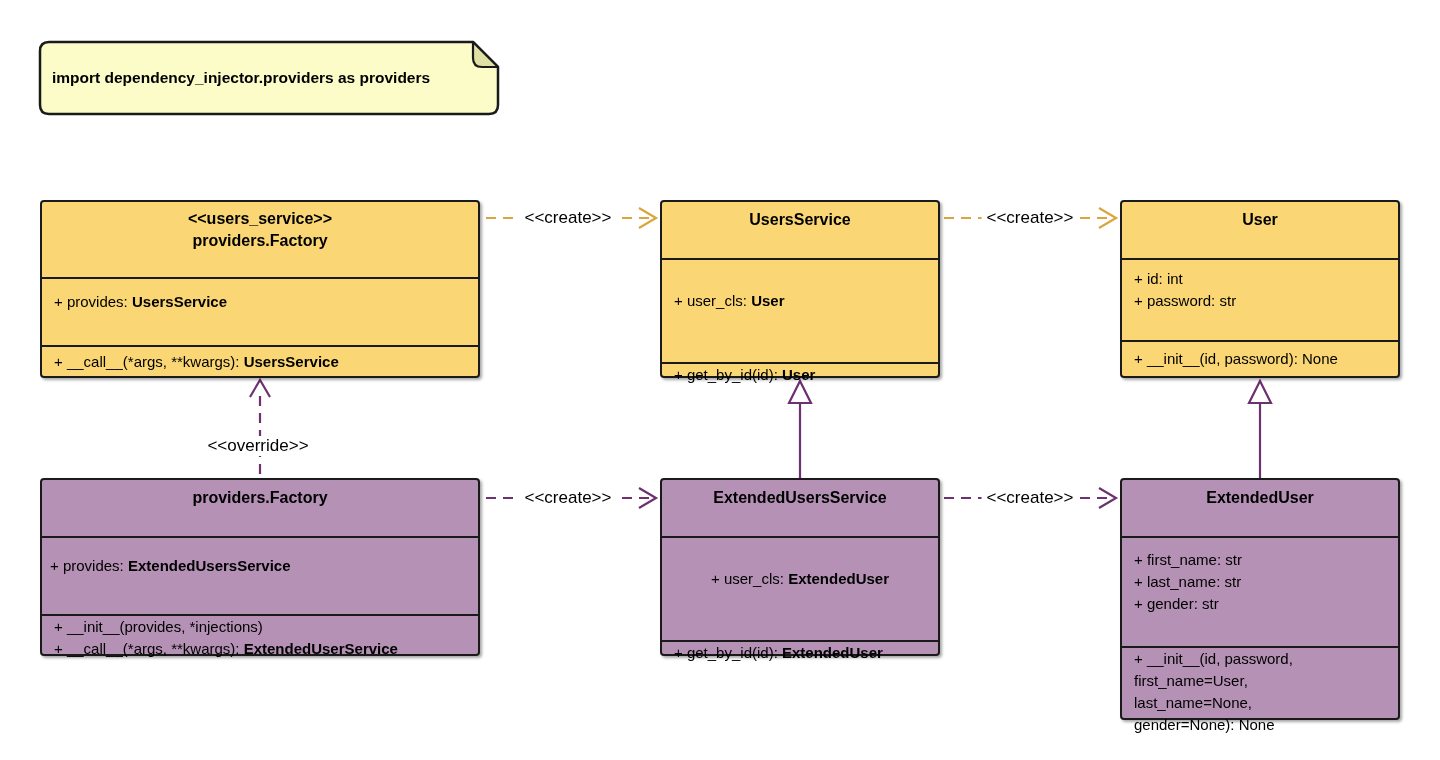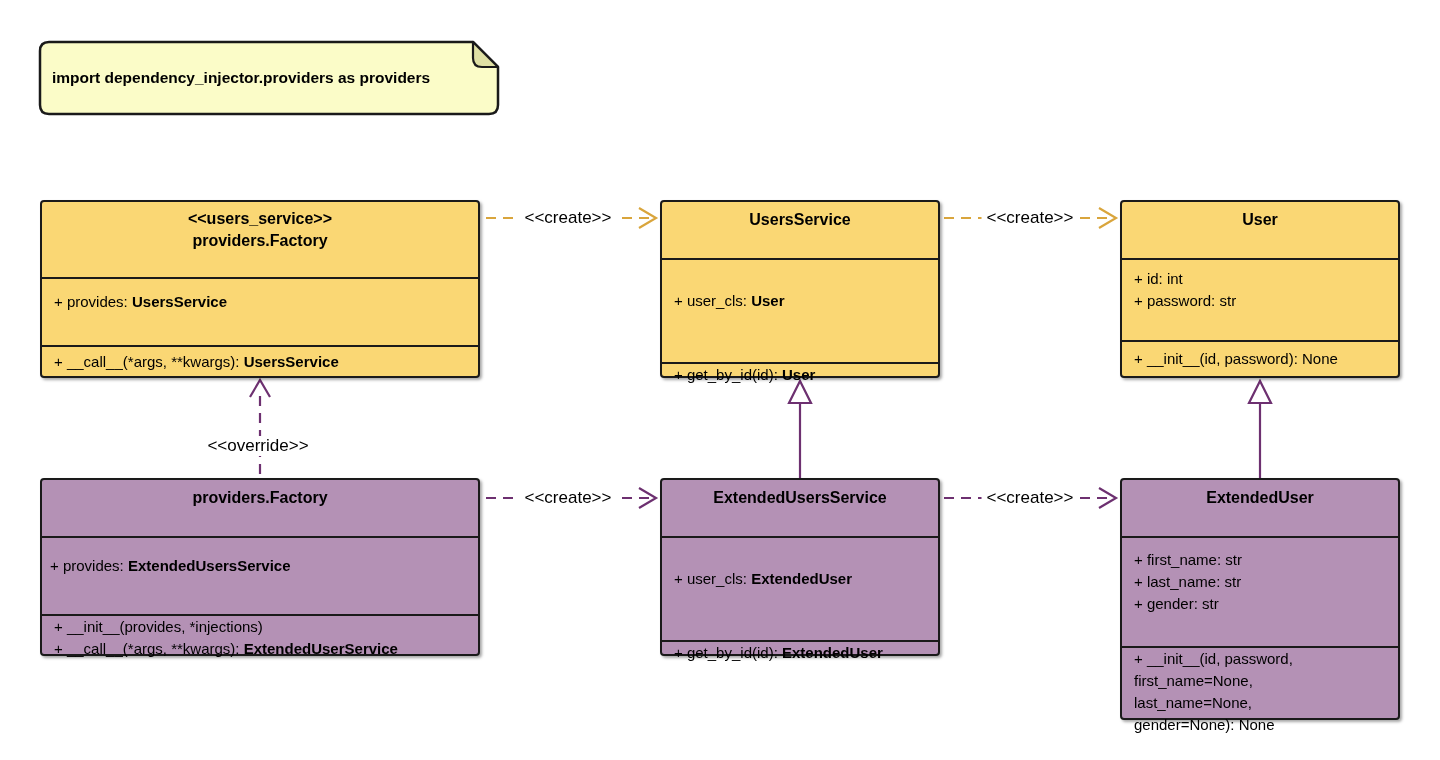--- a/index.html
+++ b/index.html
@@ -166,38 +166,38 @@
     <div class="box-section grow">
       <div class="member">+ __init__(provides, *injections)</div>
       <div class="member"><span>+ __call__(*args, **kwargs): </span><b>ExtendedUserService</b></div>
     </div>
   </div>
 
   <div class="class-box purple" style="left:660px;top:478px;width:280px;height:178px;">
     <div class="box-header" style="height:36px;">
       <div>ExtendedUsersService</div>
     </div>
-    <div class="box-section" style="height:84px;">
+    <div class="box-section" style="height:84px;text-align:center;">
       <div class="member"><span>+ user_cls: </span><b>ExtendedUser</b></div>
     </div>
     <div class="box-section grow">
       <div class="member"><span>+ get_by_id(id): </span><b>ExtendedUser</b></div>
     </div>
   </div>
 
   <div class="class-box purple" style="left:1120px;top:478px;width:280px;height:242px;">
     <div class="box-header" style="height:36px;">
       <div>ExtendedUser</div>
     </div>
     <div class="box-section" style="height:90px;">
       <div class="member">+ first_name: str</div>
       <div class="member">+ last_name: str</div>
       <div class="member">+ gender: str</div>
     </div>
     <div class="box-section grow">
       <div class="member">+ __init__(id, password,</div>
-      <div class="member">first_name=None,</div>
+      <div class="member">first_name=User,</div>
       <div class="member">last_name=None,</div>
       <div class="member">gender=None): None</div>
     </div>
   </div>
 
 </div>
 
 </body></html>

